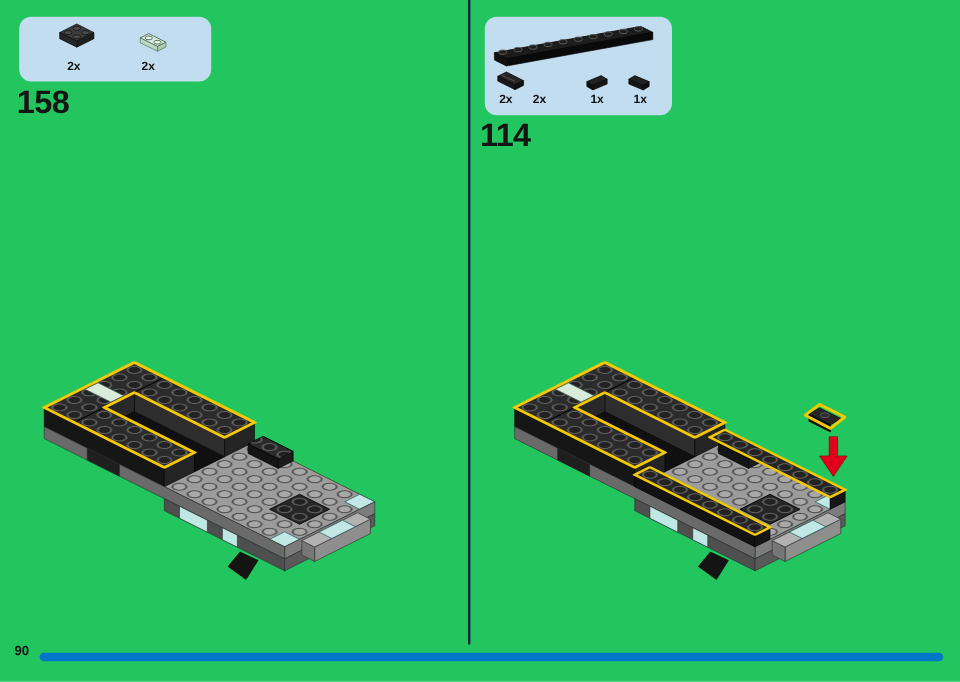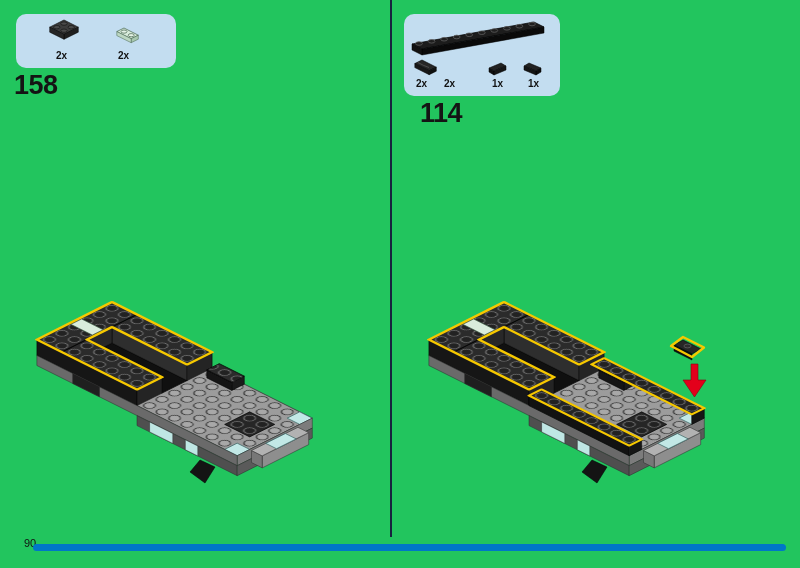--- a/index.html
+++ b/index.html
@@ -11,26 +11,26 @@
   .pb-svg{position:absolute;left:0;top:0}
   .qty{position:absolute;font-size:10px;font-weight:700;color:#101010}
   .b113-q1{left:40px;top:36px}
   .b113-q2{left:102px;top:36px}
   .b114-q1{left:12px;top:64px}
   .b114-q2{left:40px;top:64px}
   .b114-q3{left:88px;top:64px}
   .b114-q4{left:124px;top:64px}
   .step-num{position:absolute;font-size:27px;font-weight:800;letter-spacing:-0.5px;color:#141414}
   .num-113{left:14px;top:70px}
-  .num-114{left:420px;top:98px}
+  .num-114{left:400px;top:98px}
   .model{position:absolute}
   .model-113{left:32px;top:284px}
   .model-114{left:424px;top:284px}
   .divider{position:absolute;left:390px;top:0;width:2px;height:537px;background:#17233f}
-  .page-num{position:absolute;left:24px;top:537px;font-size:11px;font-weight:400;color:#111}
+  .page-num{position:absolute;left:12px;top:537px;font-size:11px;font-weight:700;color:#111}
   .progress{position:absolute;left:33px;top:544px;width:753px;height:7px;border-radius:4px;background:#0077c8}
 </style>
 </head>
 <body>
 
 <div class="page">
 
   <svg width="0" height="0" style="position:absolute">
     <defs>
       <pattern id="studGrey" width="14" height="14" patternUnits="userSpaceOnUse">

